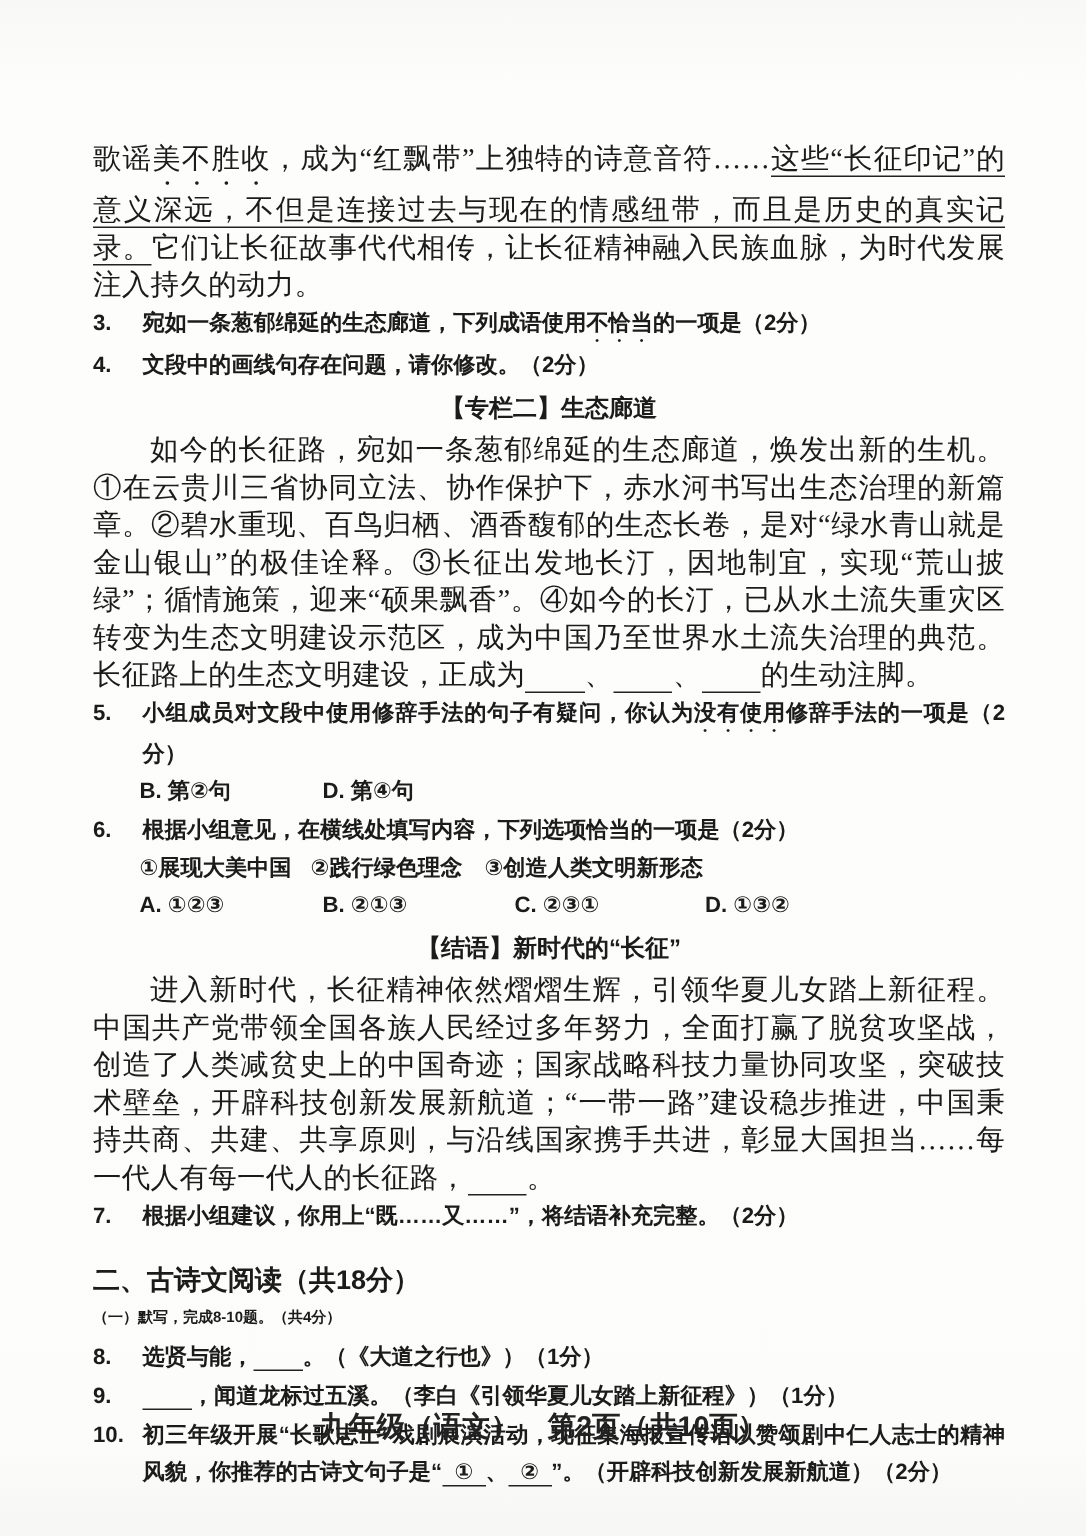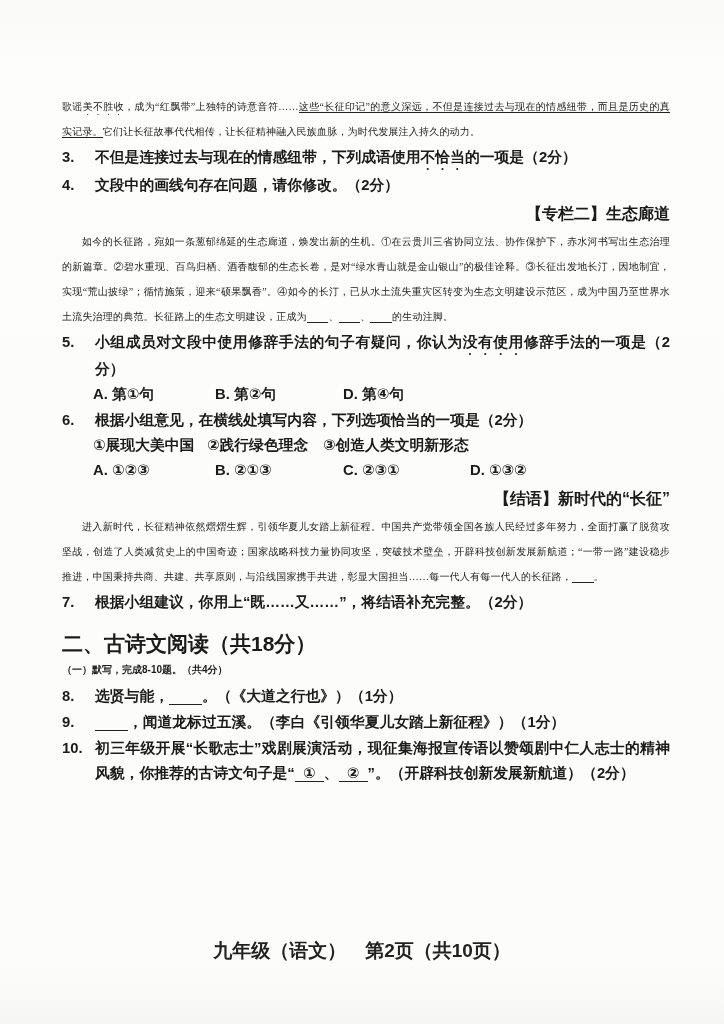--- a/index.html
+++ b/index.html
@@ -12,21 +12,21 @@
     position:relative;
     width:724px; height:1024px;
     background:linear-gradient(180deg,#f8f8f7 0%, #fdfdfc 6%, #fcfcfb 94%, #f6f6f5 100%);
     color:#1b1b1b;
     overflow:hidden;
   }
   .content {
     position:absolute; left:62px; right:54px; top:94px;
   }
   .para {
-    font-size:10px; line-height:25px;
+    font-size:19px; line-height:25px;
     text-align:justify; text-indent:2em;
     letter-spacing:0.2px;
     margin:0;
   }
   .noindent { text-indent:0; }
   .q {
     display:flex;
     font-family:"Liberation Sans","DejaVu Sans",sans-serif;
     font-weight:700; font-size:14.8px; line-height:25px;
     margin-top:1px;
@@ -35,28 +35,28 @@
   .qstem { flex:1 1 auto; text-align:justify; }
   .opts {
     display:grid;
     grid-template-columns:122px 128px 127px 1fr;
     padding-left:31px;
     font-family:"Liberation Sans","DejaVu Sans",sans-serif;
     font-weight:700; font-size:14.8px; line-height:25px;
   }
   .items { grid-template-columns:114px 116px 1fr; }
   .center {
-    text-align:right;
+    text-align:center;
     font-family:"Liberation Sans","DejaVu Sans",sans-serif;
     font-weight:700; font-size:16px; line-height:27px;
     margin:2px 0 2px 0;
   }
   .sect {
     font-family:"Liberation Sans","DejaVu Sans",sans-serif;
-    font-weight:700; font-size:21px; line-height:26px;
+    font-weight:700; font-size:18px; line-height:26px;
     margin-top:16px;
   }
   .sect-sub {
     font-family:"Liberation Sans","DejaVu Sans",sans-serif;
     font-weight:700; font-size:10px; line-height:26px;
   }
   .em {
     -webkit-text-emphasis:filled dot;
     -webkit-text-emphasis-position:under right;
     text-emphasis:filled dot;
@@ -73,38 +73,37 @@
 </head>
 <body>
 
 <div class="sheet">
   <div class="content">
 
     <p class="para noindent"><span>歌谣</span><span class="em">美不胜收</span><span>，成为“红飘带”上独特的诗意音符……</span><span class="u">这些“长征印记”的意义深远，不但是连接过去与现在的情感纽带，而且是历史的真实记录。</span><span>它们让长征故事代代相传，让长征精神融入民族血脉，为时代发展注入持久的动力。</span></p>
 
     <div class="q">
       <span class="qnum">3.</span>
-      <span class="qstem"><span>不但是连接过去与现在的情感纽带，下列成语使用</span><span class="em">不恰当</span><span>的一项是（2分）</span></span>
+      <span class="qstem"><span>宛如一条葱郁绵延的生态廊道，下列成语使用</span><span class="em">不恰当</span><span>的一项是（2分）</span></span>
     </div>
 
     <div class="q">
       <span class="qnum">4.</span>
       <span class="qstem"><span>文段中的画线句存在问题，请你修改。（2分）</span></span>
     </div>
 
     <div class="center">【专栏二】生态廊道</div>
 
     <p class="para"><span>如今的长征路，宛如一条葱郁绵延的生态廊道，焕发出新的生机。①在云贵川三省协同立法、协作保护下，赤水河书写出生态治理的新篇章。②碧水重现、百鸟归栖、酒香馥郁的生态长卷，是对“绿水青山就是金山银山”的极佳诠释。③长征出发地长汀，因地制宜，实现“荒山披绿”；循情施策，迎来“硕果飘香”。④如今的长汀，已从水土流失重灾区转变为生态文明建设示范区，成为中国乃至世界水土流失治理的典范。长征路上的生态文明建设，正成为</span><span class="u">&nbsp;&nbsp;&nbsp;&nbsp;&nbsp;&nbsp;&nbsp;&nbsp;</span><span>、</span><span class="u">&nbsp;&nbsp;&nbsp;&nbsp;&nbsp;&nbsp;&nbsp;&nbsp;</span><span>、</span><span class="u">&nbsp;&nbsp;&nbsp;&nbsp;&nbsp;&nbsp;&nbsp;&nbsp;</span><span>的生动注脚。</span></p>
 
     <div class="q">
       <span class="qnum">5.</span>
       <span class="qstem"><span>小组成员对文段中使用修辞手法的句子有疑问，你认为</span><span class="em">没有使用</span><span>修辞手法的一项是（2分）</span></span>
     </div>
     <div class="opts">
-        <span>A. 第①句</span>
         <span>B. 第②句</span>
         <span>D. 第④句</span>
       </div>
 
     <div class="q">
       <span class="qnum">6.</span>
       <span class="qstem"><span>根据小组意见，在横线处填写内容，下列选项恰当的一项是（2分）</span></span>
     </div>
     <div class="opts items">
         <span>①展现大美中国</span>

